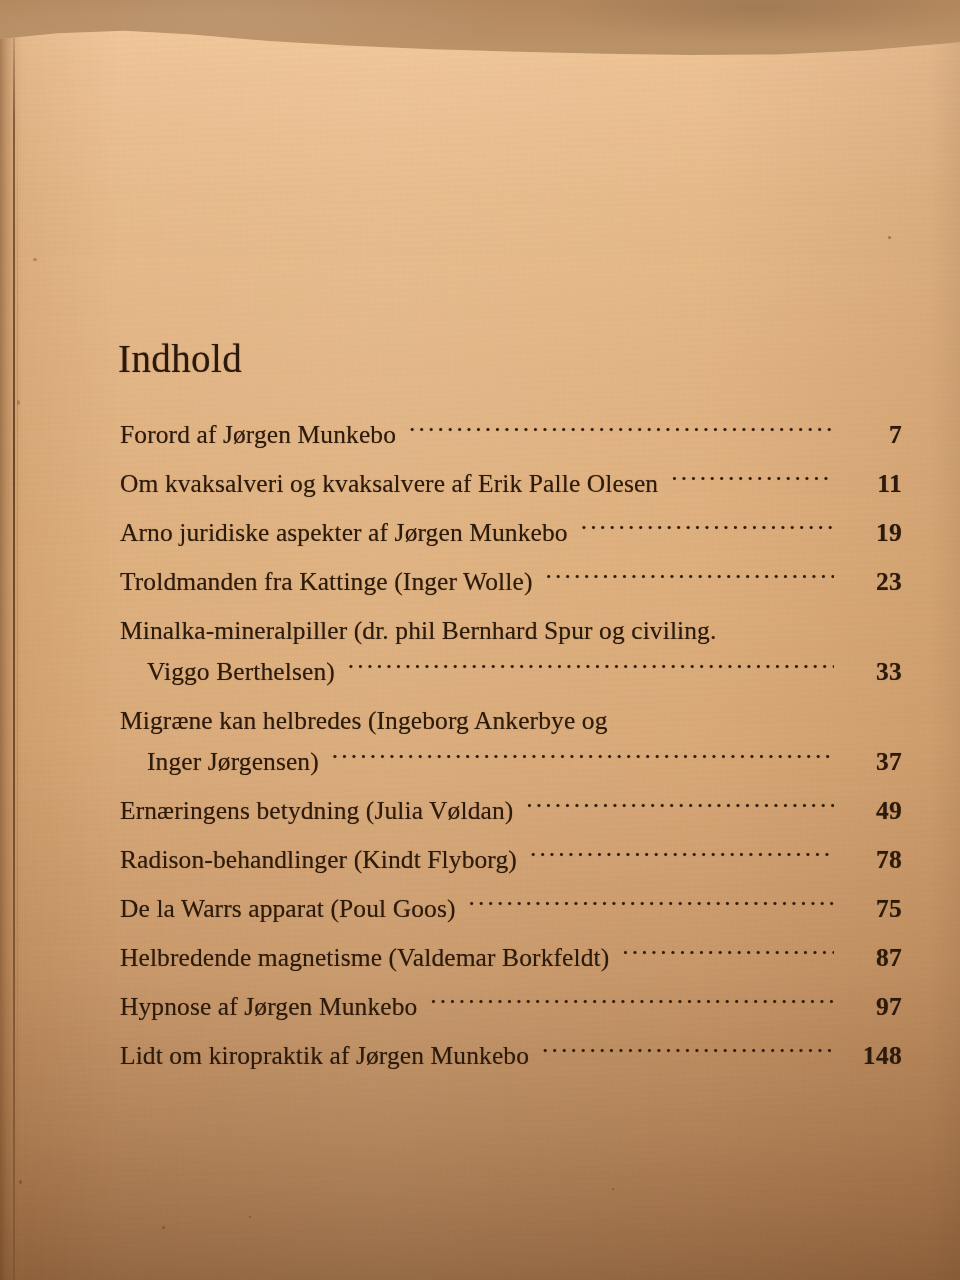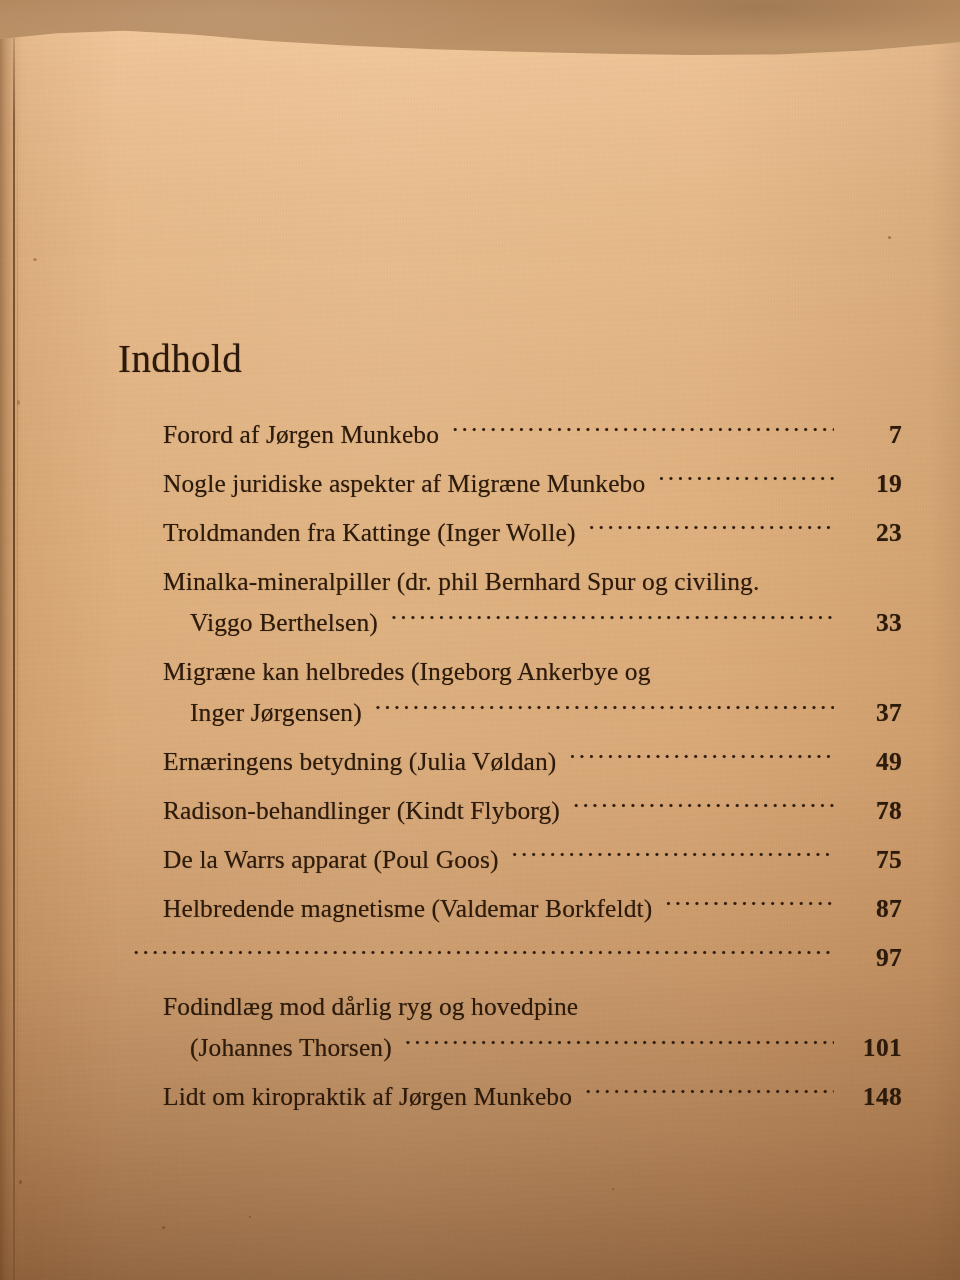--- a/index.html
+++ b/index.html
@@ -205,21 +205,20 @@
     white-space: nowrap;
     text-shadow: 0 0 .9px rgba(44,26,11,.5);
   }
   .line.cont {
     padding-left: 27px;
   }
 
   .etitle {
     flex: 0 0 auto;
     letter-spacing: .1px;
-    margin-left: 43px;
   }
 
   .leader {
     flex: 1 1 auto;
     overflow: hidden;
     margin: 0 10px 0 13px;
     position: relative;
     height: 1em;
   }
   .leader::before {
@@ -278,21 +277,28 @@
       <div class="toc" id="toc-list">
           <div class="entry">
             <div class="line">
               <span class="etitle">Forord af Jørgen Munkebo</span>
               <span class="leader"></span>
               <span class="pageno">7</span>
             </div>
           </div>
           <div class="entry">
             <div class="line">
-              <span class="etitle">Nogle juridiske aspekter af Migræne Munkebo</span>
+              <span class="etitle">Om kvaksalveri og kvaksalvere af Erik Palle Olesen</span>
+              <span class="leader"></span>
+              <span class="pageno">11</span>
+            </div>
+          </div>
+          <div class="entry">
+            <div class="line">
+              <span class="etitle">Arno juridiske aspekter af Jørgen Munkebo</span>
               <span class="leader"></span>
               <span class="pageno">19</span>
             </div>
           </div>
           <div class="entry">
             <div class="line">
               <span class="etitle">Troldmanden fra Kattinge (Inger Wolle)</span>
               <span class="leader"></span>
               <span class="pageno">23</span>
             </div>
@@ -344,34 +350,23 @@
           </div>
           <div class="entry">
             <div class="line">
               <span class="etitle">Helbredende magnetisme (Valdemar Borkfeldt)</span>
               <span class="leader"></span>
               <span class="pageno">87</span>
             </div>
           </div>
           <div class="entry">
             <div class="line">
+              <span class="etitle">Hypnose af Jørgen Munkebo</span>
               <span class="leader"></span>
               <span class="pageno">97</span>
-            </div>
-          </div>
-          <div class="entry">
-            <div class="line">
-              <span class="etitle">Fodindlæg mod dårlig ryg og hovedpine</span>
-              <span class="leader none"></span>
-              <span class="pageno blank"></span>
-            </div>
-            <div class="line cont">
-              <span class="etitle">(Johannes Thorsen)</span>
-              <span class="leader"></span>
-              <span class="pageno">101</span>
             </div>
           </div>
           <div class="entry">
             <div class="line">
               <span class="etitle">Lidt om kiropraktik af Jørgen Munkebo</span>
               <span class="leader"></span>
               <span class="pageno">148</span>
             </div>
           </div>
         </div>

